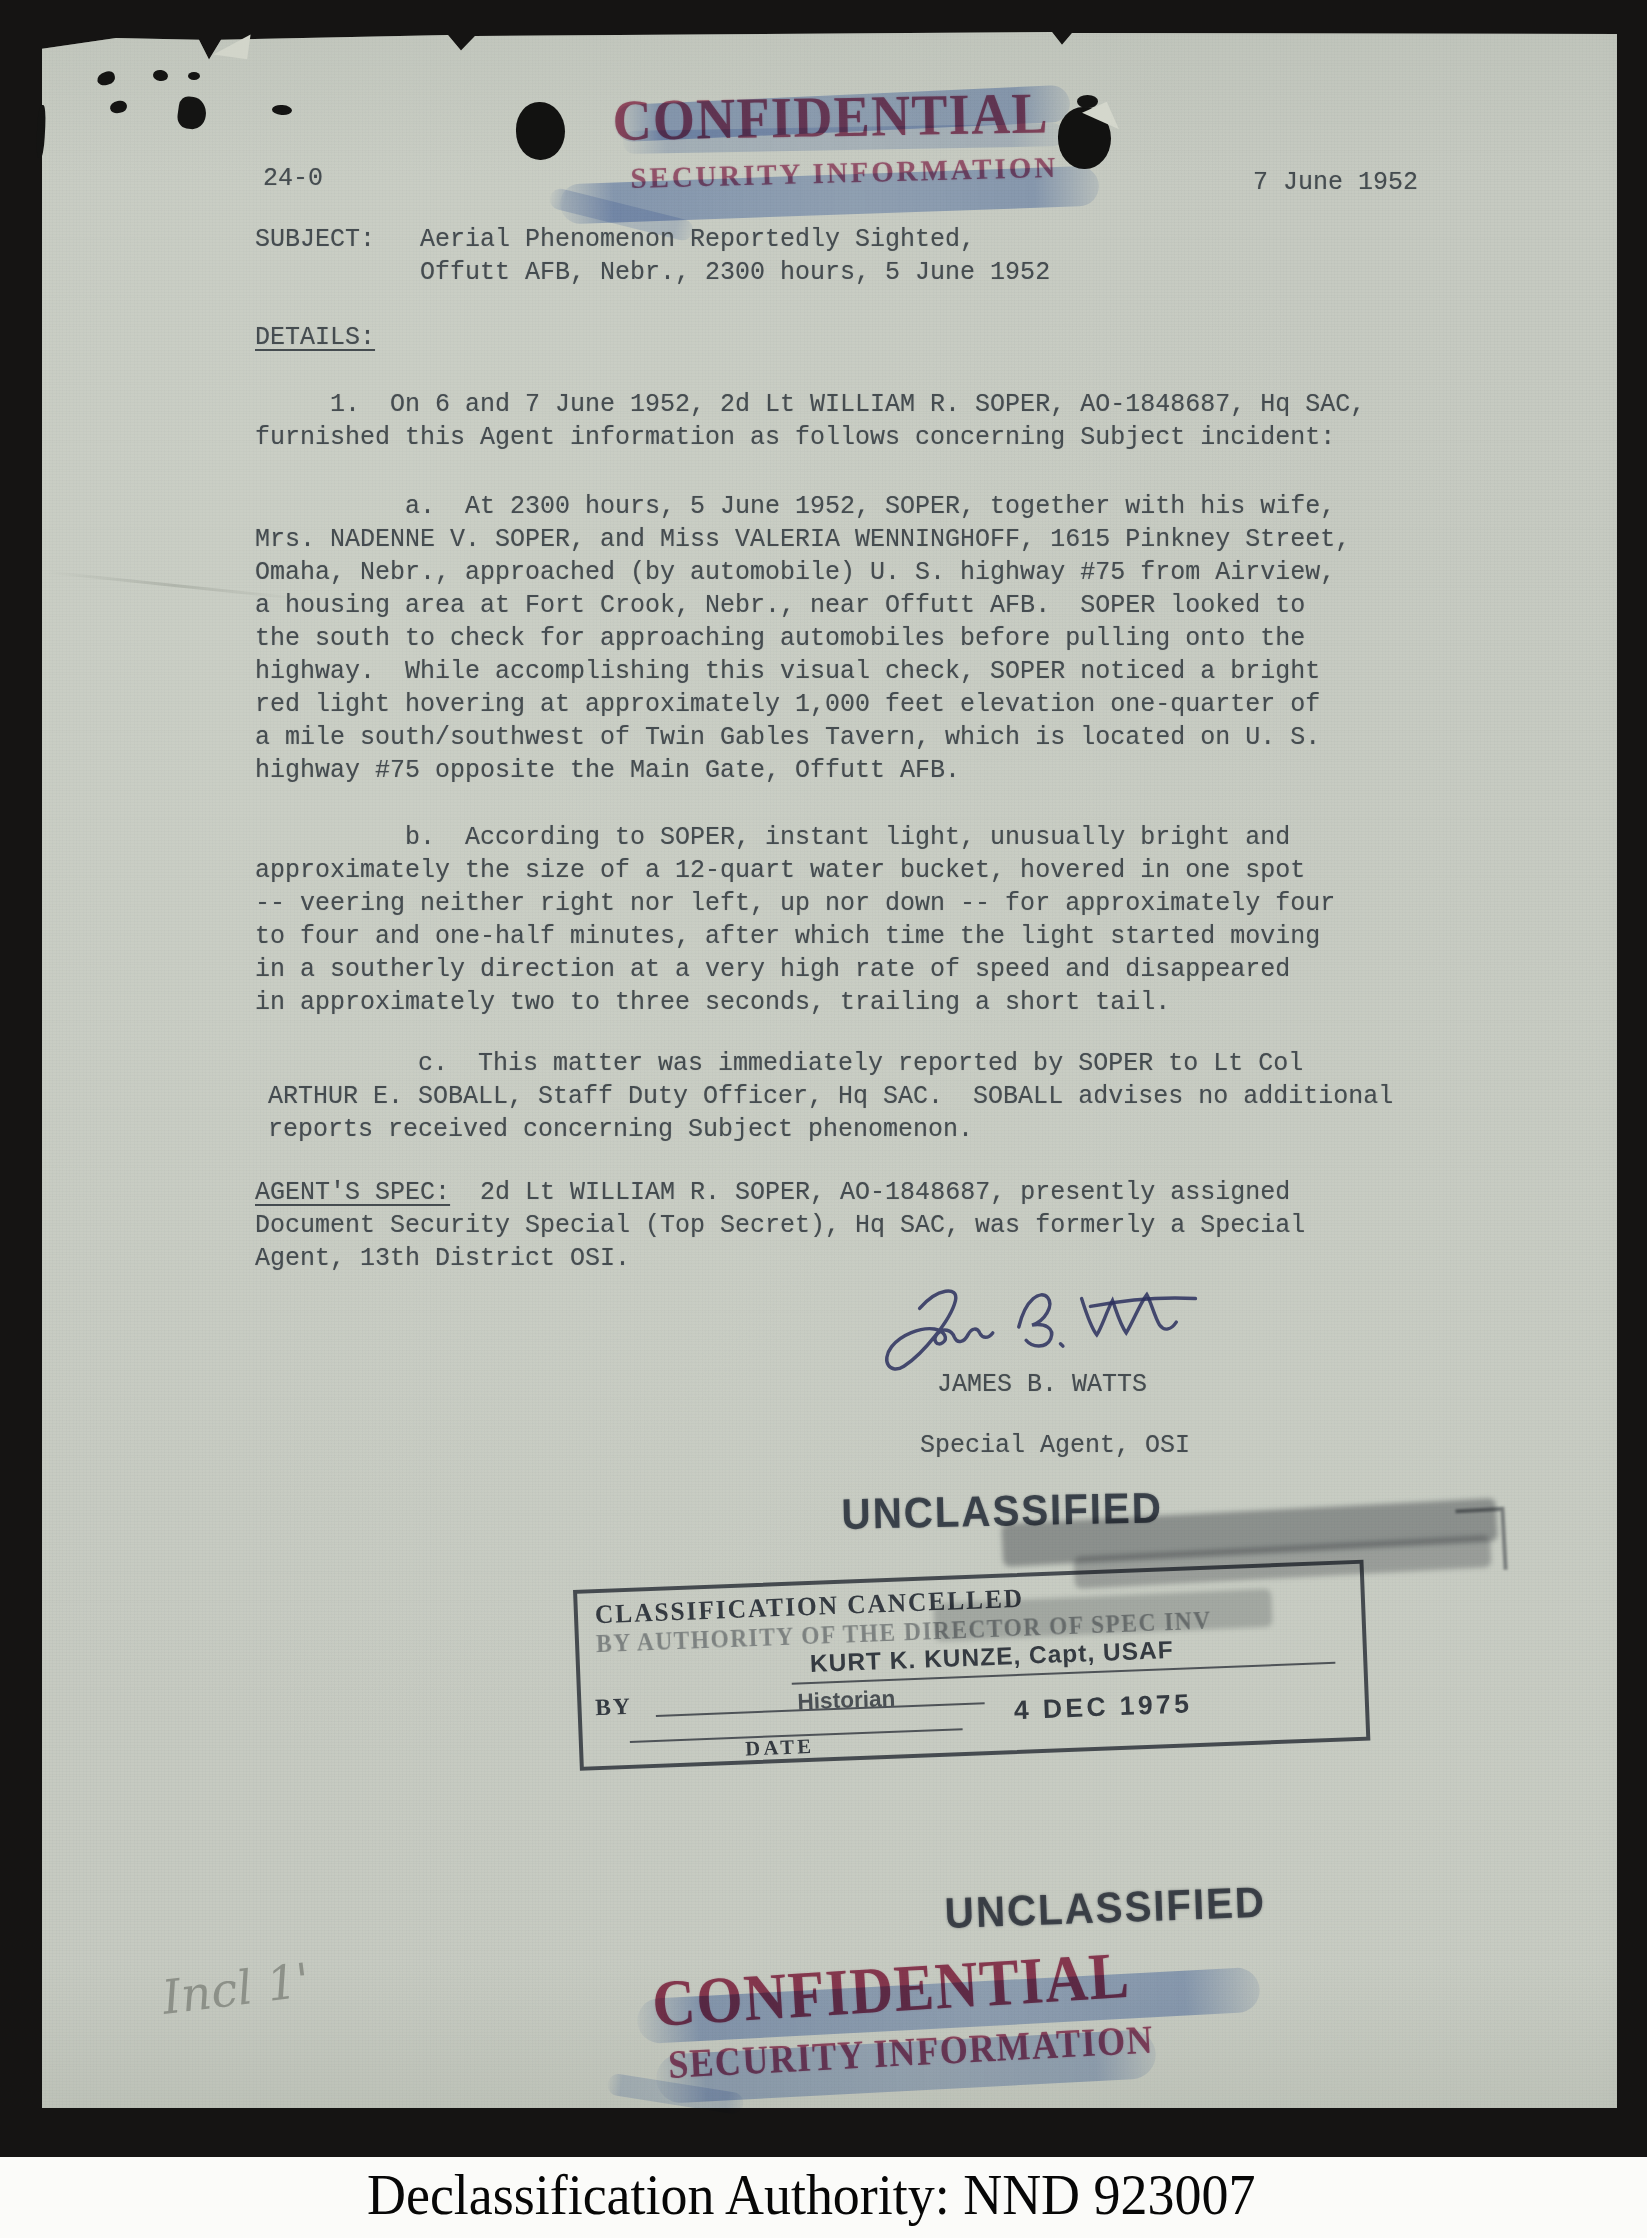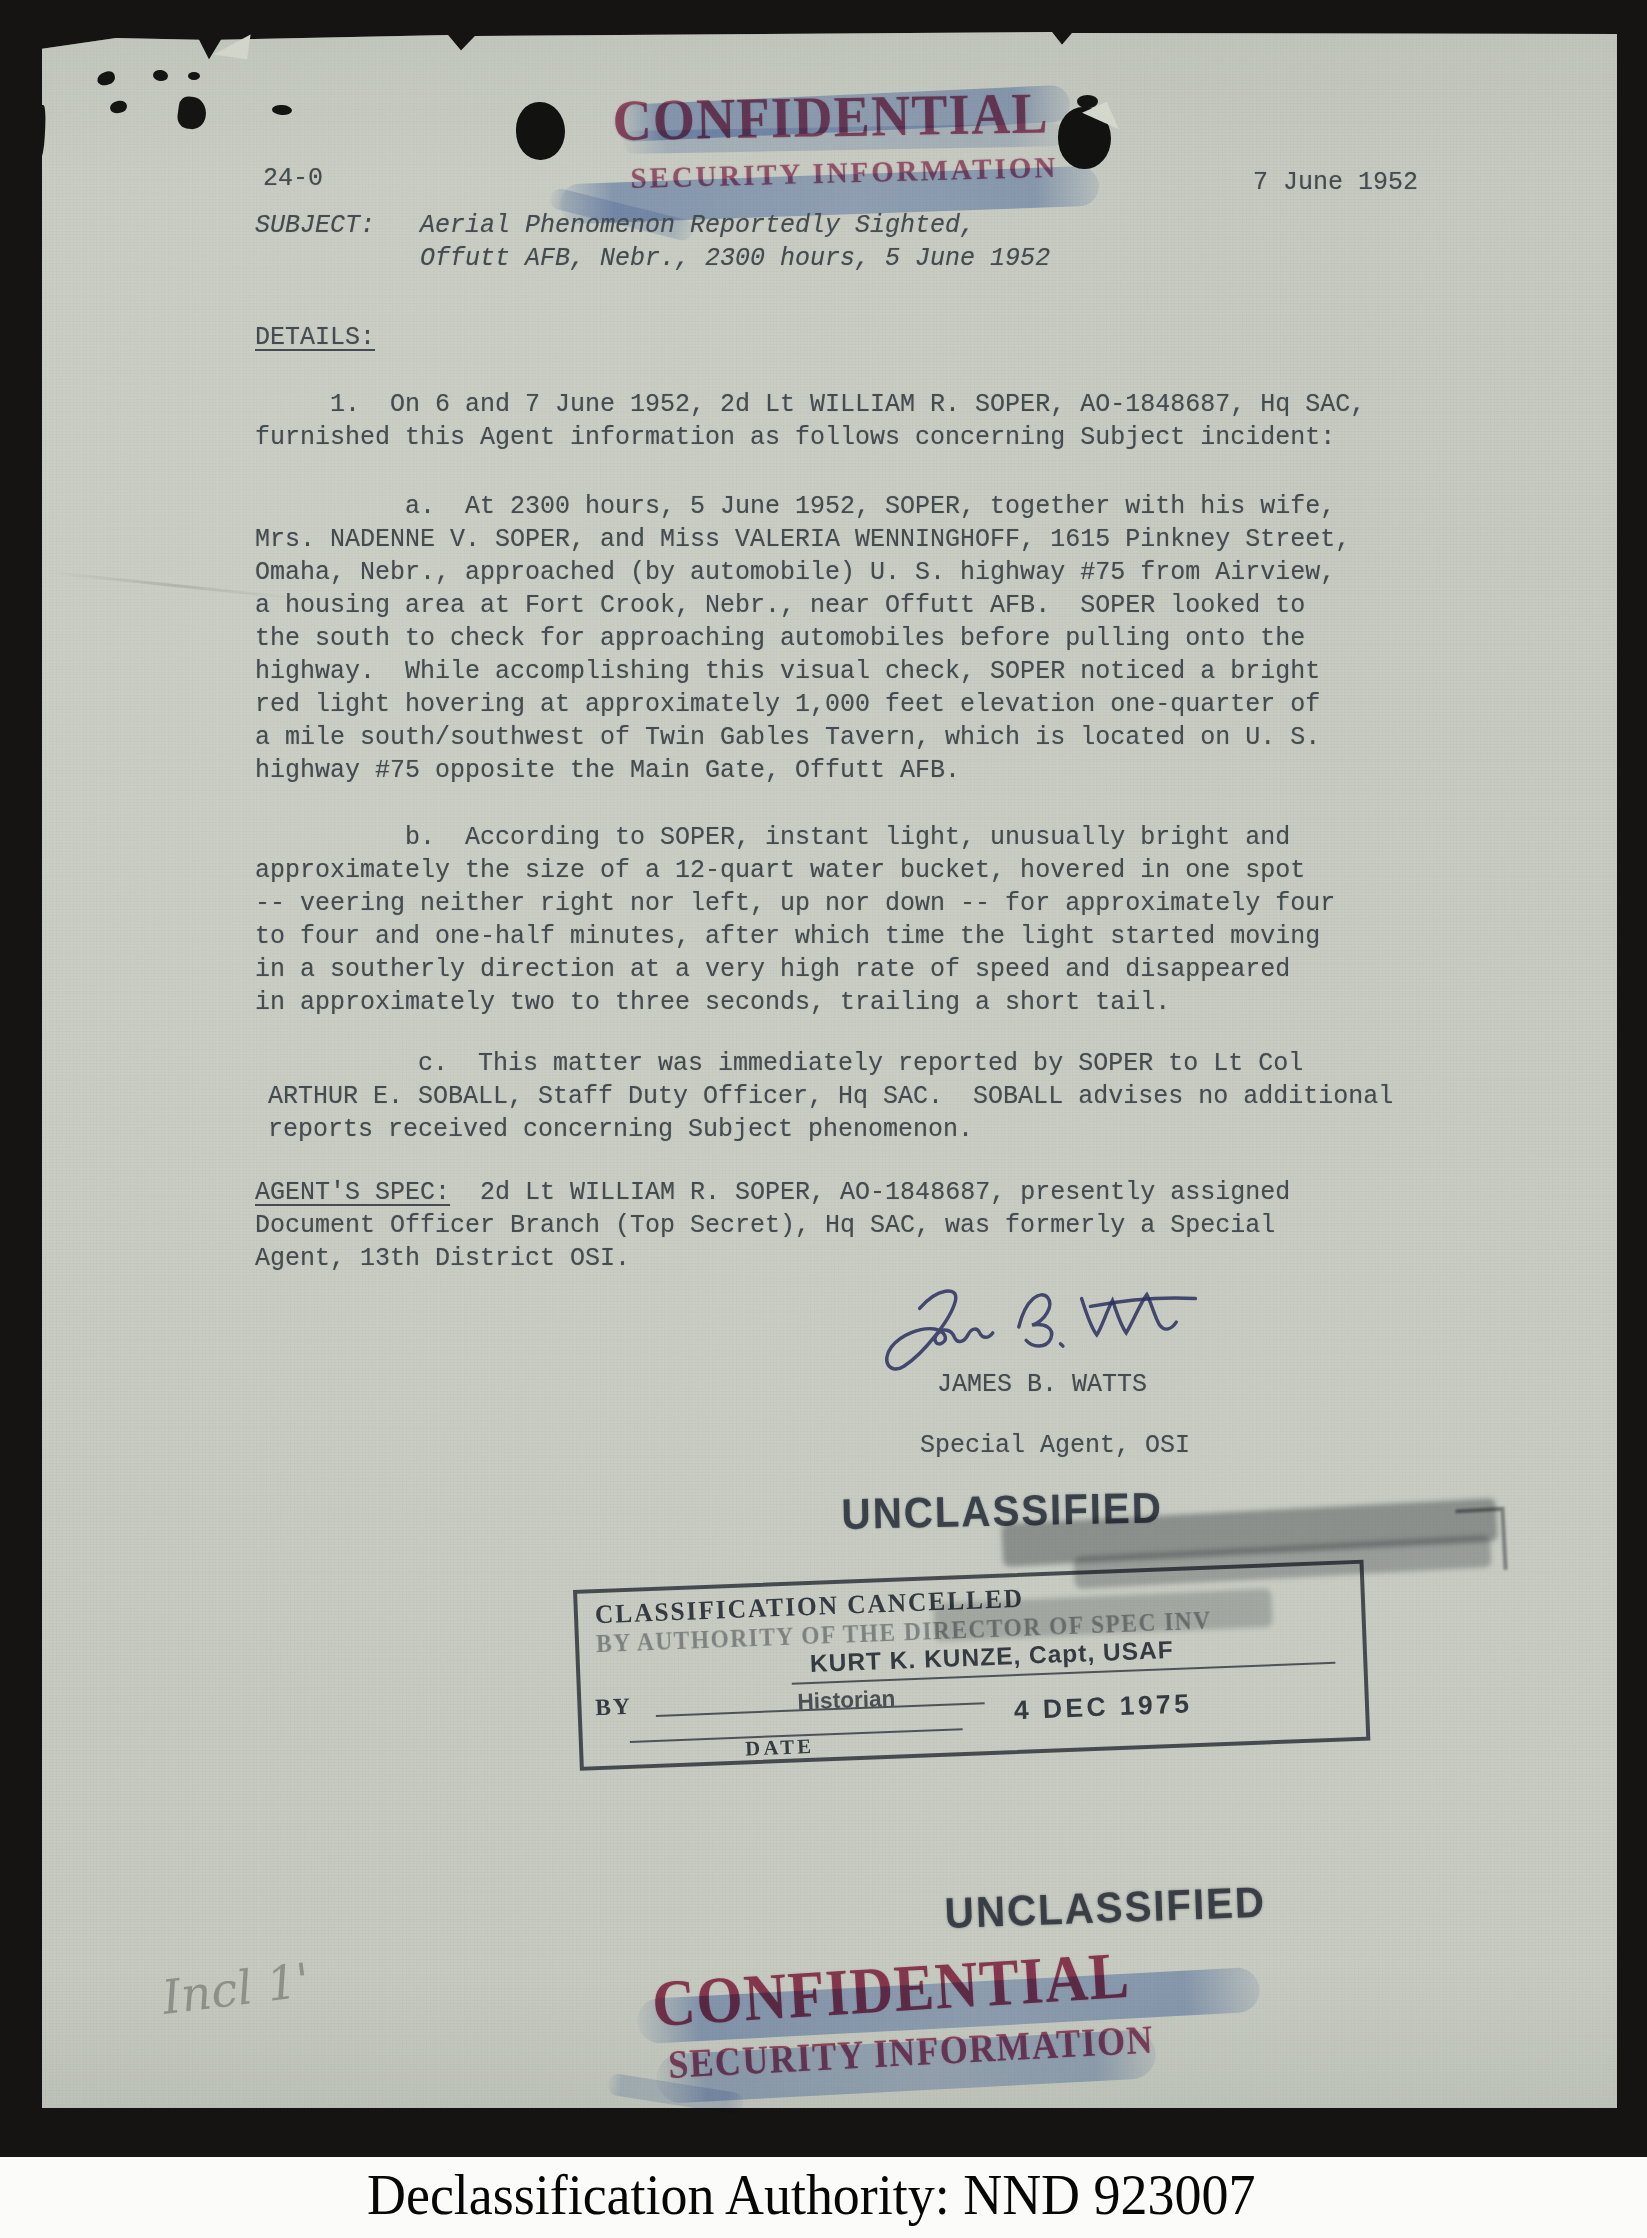--- a/index.html
+++ b/index.html
@@ -93,21 +93,21 @@
 <div class="stamp-red" style="left:612px;top:87px;font-size:58px;letter-spacing:1.5px;transform:rotate(-1deg) scaleX(.93);transform-origin:left top;color:rgba(168,52,92,.72);">CONFIDENTIAL</div>
 <div class="stamp-red" style="left:630px;top:162px;font-size:29px;letter-spacing:2.9px;transform:rotate(-1.5deg);transform-origin:left top;color:rgba(164,52,100,.62);">SECURITY INFORMATION</div>
 <div class="blue" style="left:614px;top:95px;width:456px;height:37px;transform:rotate(-2.6deg);"></div>
 <div class="blue" style="left:623px;top:127px;width:441px;height:22.6px;transform:rotate(-1deg);opacity:.55;"></div>
 <div class="blue" style="left:560px;top:175px;width:539px;height:40px;transform:rotate(-2deg);"></div>
 <div class="blue" style="left:548px;top:204px;width:147px;height:20.6px;transform:rotate(14deg);opacity:.5;"></div>
 
 <div class="typew" style="left:263px;top:162px;">24-0</div>
 <div class="typew" style="left:1253px;top:166px;">7 June 1952</div>
 
-<div class="typew" style="left:255px;top:209px;font-style:italic;">SUBJECT:   Aerial Phenomenon Reportedly Sighted,
+<div class="typew" style="left:255px;top:223px;">SUBJECT:   Aerial Phenomenon Reportedly Sighted,
            Offutt AFB, Nebr., 2300 hours, 5 June 1952</div>
 
 <div class="typew" style="left:255px;top:321px;"><span class="ul">DETAILS:</span></div>
 
 <div class="typew" style="left:255px;top:388px;">     1.  On 6 and 7 June 1952, 2d Lt WILLIAM R. SOPER, AO-1848687, Hq SAC,
 furnished this Agent information as follows concerning Subject incident:</div>
 <div class="typew" style="left:255px;top:490px;">          a.  At 2300 hours, 5 June 1952, SOPER, together with his wife,
 Mrs. NADENNE V. SOPER, and Miss VALERIA WENNINGHOFF, 1615 Pinkney Street,
 Omaha, Nebr., approached (by automobile) U. S. highway #75 from Airview,
 a housing area at Fort Crook, Nebr., near Offutt AFB.  SOPER looked to
@@ -120,21 +120,21 @@
 approximately the size of a 12-quart water bucket, hovered in one spot
 -- veering neither right nor left, up nor down -- for approximately four
 to four and one-half minutes, after which time the light started moving
 in a southerly direction at a very high rate of speed and disappeared
 in approximately two to three seconds, trailing a short tail.</div>
 <div class="typew" style="left:268px;top:1047px;">          c.  This matter was immediately reported by SOPER to Lt Col
 ARTHUR E. SOBALL, Staff Duty Officer, Hq SAC.  SOBALL advises no additional
 reports received concerning Subject phenomenon.</div>
 
 <div class="typew" style="left:255px;top:1176px;"><span class="ul">AGENT'S SPEC:</span><span>  2d Lt WILLIAM R. SOPER, AO-1848687, presently assigned</span>
-<span>Document Officer Branch (Top Secret), Hq SAC, was formerly a Special
+<span>Document Security Special (Top Secret), Hq SAC, was formerly a Special
 Agent, 13th District OSI.</span></div>
 
 <svg style="position:absolute;left:846px;top:1269px;" width="373" height="118" viewBox="0 0 760 240" aria-label="James B. Watts signature">
   <g fill="none" stroke="rgba(44,48,94,.85)" stroke-width="7" stroke-linecap="round">
     <path d="M150,80 C186,38 230,34 223,64 C214,102 158,172 118,198 C90,216 70,188 93,158 C112,134 152,118 180,122 C202,126 208,142 197,150 C186,158 175,145 186,132 C198,118 215,124 221,139 C227,153 241,149 249,133 C256,120 267,118 273,131 C278,141 290,142 299,130"></path>
     <path d="M352,118 C366,60 396,42 411,58 C424,74 405,106 379,114 C405,110 426,120 417,142 C408,162 379,160 367,145"></path>
     <path d="M437,152 l5,5"></path>
     <path d="M480,60 C492,98 501,122 511,134 C521,119 531,86 543,64 C551,86 559,114 571,130 C585,107 599,70 613,52 C621,66 629,98 639,114 C649,128 663,123 673,108"></path>
     <path d="M498,76 C562,64 644,56 712,60"></path>
   </g>

